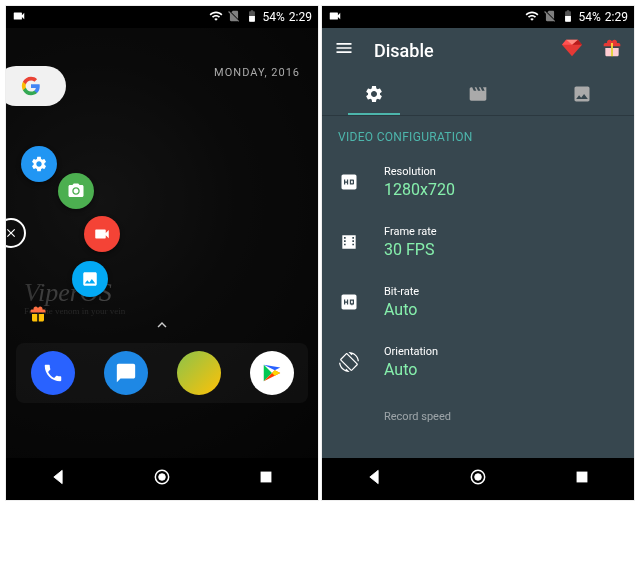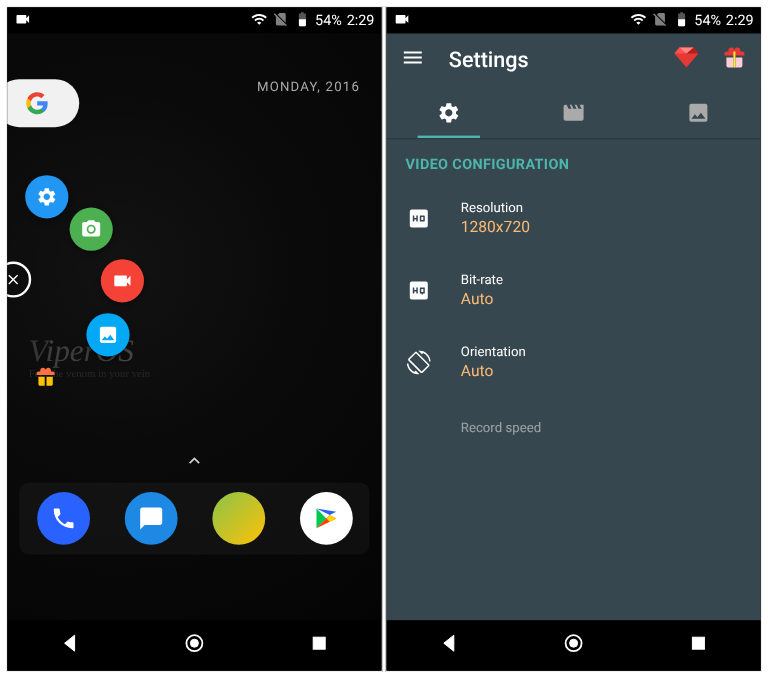--- a/index.html
+++ b/index.html
@@ -8,21 +8,21 @@
     font-family: Roboto, Arial, sans-serif;
     width: 640px;
     height: 565px;
     overflow: hidden;
     display: flex;
     gap: 2px;
     padding: 5px;
   }
   .phone {
     width: 314px;
-    height: 555px;
+    height: 496px;
     background: #000;
     position: relative;
     overflow: hidden;
     border: 1px solid #eee;
   }
   .statusbar {
     height: 22px;
     background: rgba(0,0,0,0.9);
     display: flex;
     align-items: center;
@@ -170,38 +170,38 @@
   .tab.active::after {
     content: '';
     position: absolute;
     bottom: 0; left: 25%; right: 25%;
     height: 2px;
     background: #4DB6AC;
   }
   .section-header {
     font-size: 12px;
     color: #4DB6AC;
-    font-weight: 700;
+    font-weight: 400;
     padding: 14px 16px 8px 16px;
     letter-spacing: 0.3px;
   }
   .setting-row {
     display: flex;
     align-items: center;
     padding: 12px 16px;
     gap: 24px;
     min-height: 60px;
   }
   .setting-row .icon-slot {
     width: 22px; height: 22px;
     display: flex; align-items: center; justify-content: center;
   }
   .setting-row .icon-slot svg { width: 20px; height: 20px; fill: #fff; }
   .setting-row .text-slot .primary { font-size: 11px; color: #fff; }
-  .setting-row .text-slot .secondary { font-size: 13px; color: #fdba74; margin-top: 2px; }
+  .setting-row .text-slot .secondary { font-size: 16px; color: #86efac; margin-top: 2px; }
 </style>
 </head>
 <body>
 
 <div class="phone">
   <div class="statusbar">
     <div class="left">
       <span><svg viewBox="0 0 24 24">
             <path d="M17 10.5V7c0-.55-.45-1-1-1H4c-.55 0-1 .45-1 1v10c0 .55.45 1 1 1h12c.55 0 1-.45 1-1v-3.5l4 4v-11l-4 4z"></path>
           </svg></span>
@@ -340,21 +340,21 @@
       <span>54%</span>
       <span>2:29</span>
     </div>
   </div>
 
   <div class="settings-body">
     <div class="toolbar">
       <span><svg viewBox="0 0 24 24">
             <path d="M3 18h18v-2H3v2zm0-5h18v-2H3v2zm0-7v2h18V6H3z"></path>
           </svg></span>
-      <span class="title">Settings</span>
+      <span class="title">Disable</span>
       <span>
         <svg class="gem" viewBox="0 0 24 20">
             <path fill="#E53935" d="M5 0h14l5 6-12 14L0 6z"></path>
             <path fill="#FF5252" d="M5 0l7 6-12 0z"></path>
             <path fill="#B71C1C" d="M19 0l-7 6 12 0z"></path>
             <path fill="#FF8A80" d="M5 0h14l-7 6z"></path>
           </svg>
       </span>
       <span>
         <svg class="gift" viewBox="0 0 24 24">
@@ -390,20 +390,31 @@
           <svg viewBox="0 0 24 24">
             <path d="M19 3H5c-1.1 0-2 .9-2 2v14c0 1.1.9 2 2 2h14c1.1 0 2-.9 2-2V5c0-1.1-.9, -2-2-2zM11 15H9.5v-2h-2v2H6V9h1.5v2.5h2V9H11v6zm7-1c0 .55-.45 1-1 1h-4V9h4c.55 0 1 .45 1 1v4zm-3.5-.5h2v-3h-2v3z"></path>
           </svg>
         </div>
       <div class="text-slot">
         <div class="primary">Resolution</div>
         <div class="secondary">1280x720</div>
       </div>
     </div>
 
+    <div class="setting-row">
+      <div class="icon-slot">
+          <svg viewBox="0 0 24 24">
+            <path d="M4 4h16v16H4z M6 6v2h2V6H6zm0 4v2h2v-2H6zm0 4v2h2v-2H6zm10-8v2h2V6h-2zm0 4v2h2v-2h-2zm0 4v2h2v-2h-2z"></path>
+          </svg>
+        </div>
+      <div class="text-slot">
+        <div class="primary">Frame rate</div>
+        <div class="secondary">30 FPS</div>
+      </div>
+    </div>
 
     <div class="setting-row">
       <div class="icon-slot">
           <svg viewBox="0 0 24 24">
             <path d="M19 3H5c-1.1 0-2 .9-2 2v14c0 1.1.9 2 2 2h14c1.1 0 2-.9 2-2V5c0-1.1-.9-2-2-2zM11 15H9.5v-2h-2v2H6V9h1.5v2.5h2V9H11v6zm7 0h-1.8v1h-1.4v-1H13V9h5v6zm-3.5-1.5h2v-3h-2v3z"></path>
           </svg>
         </div>
       <div class="text-slot">
         <div class="primary">Bit-rate</div>
         <div class="secondary">Auto</div>

